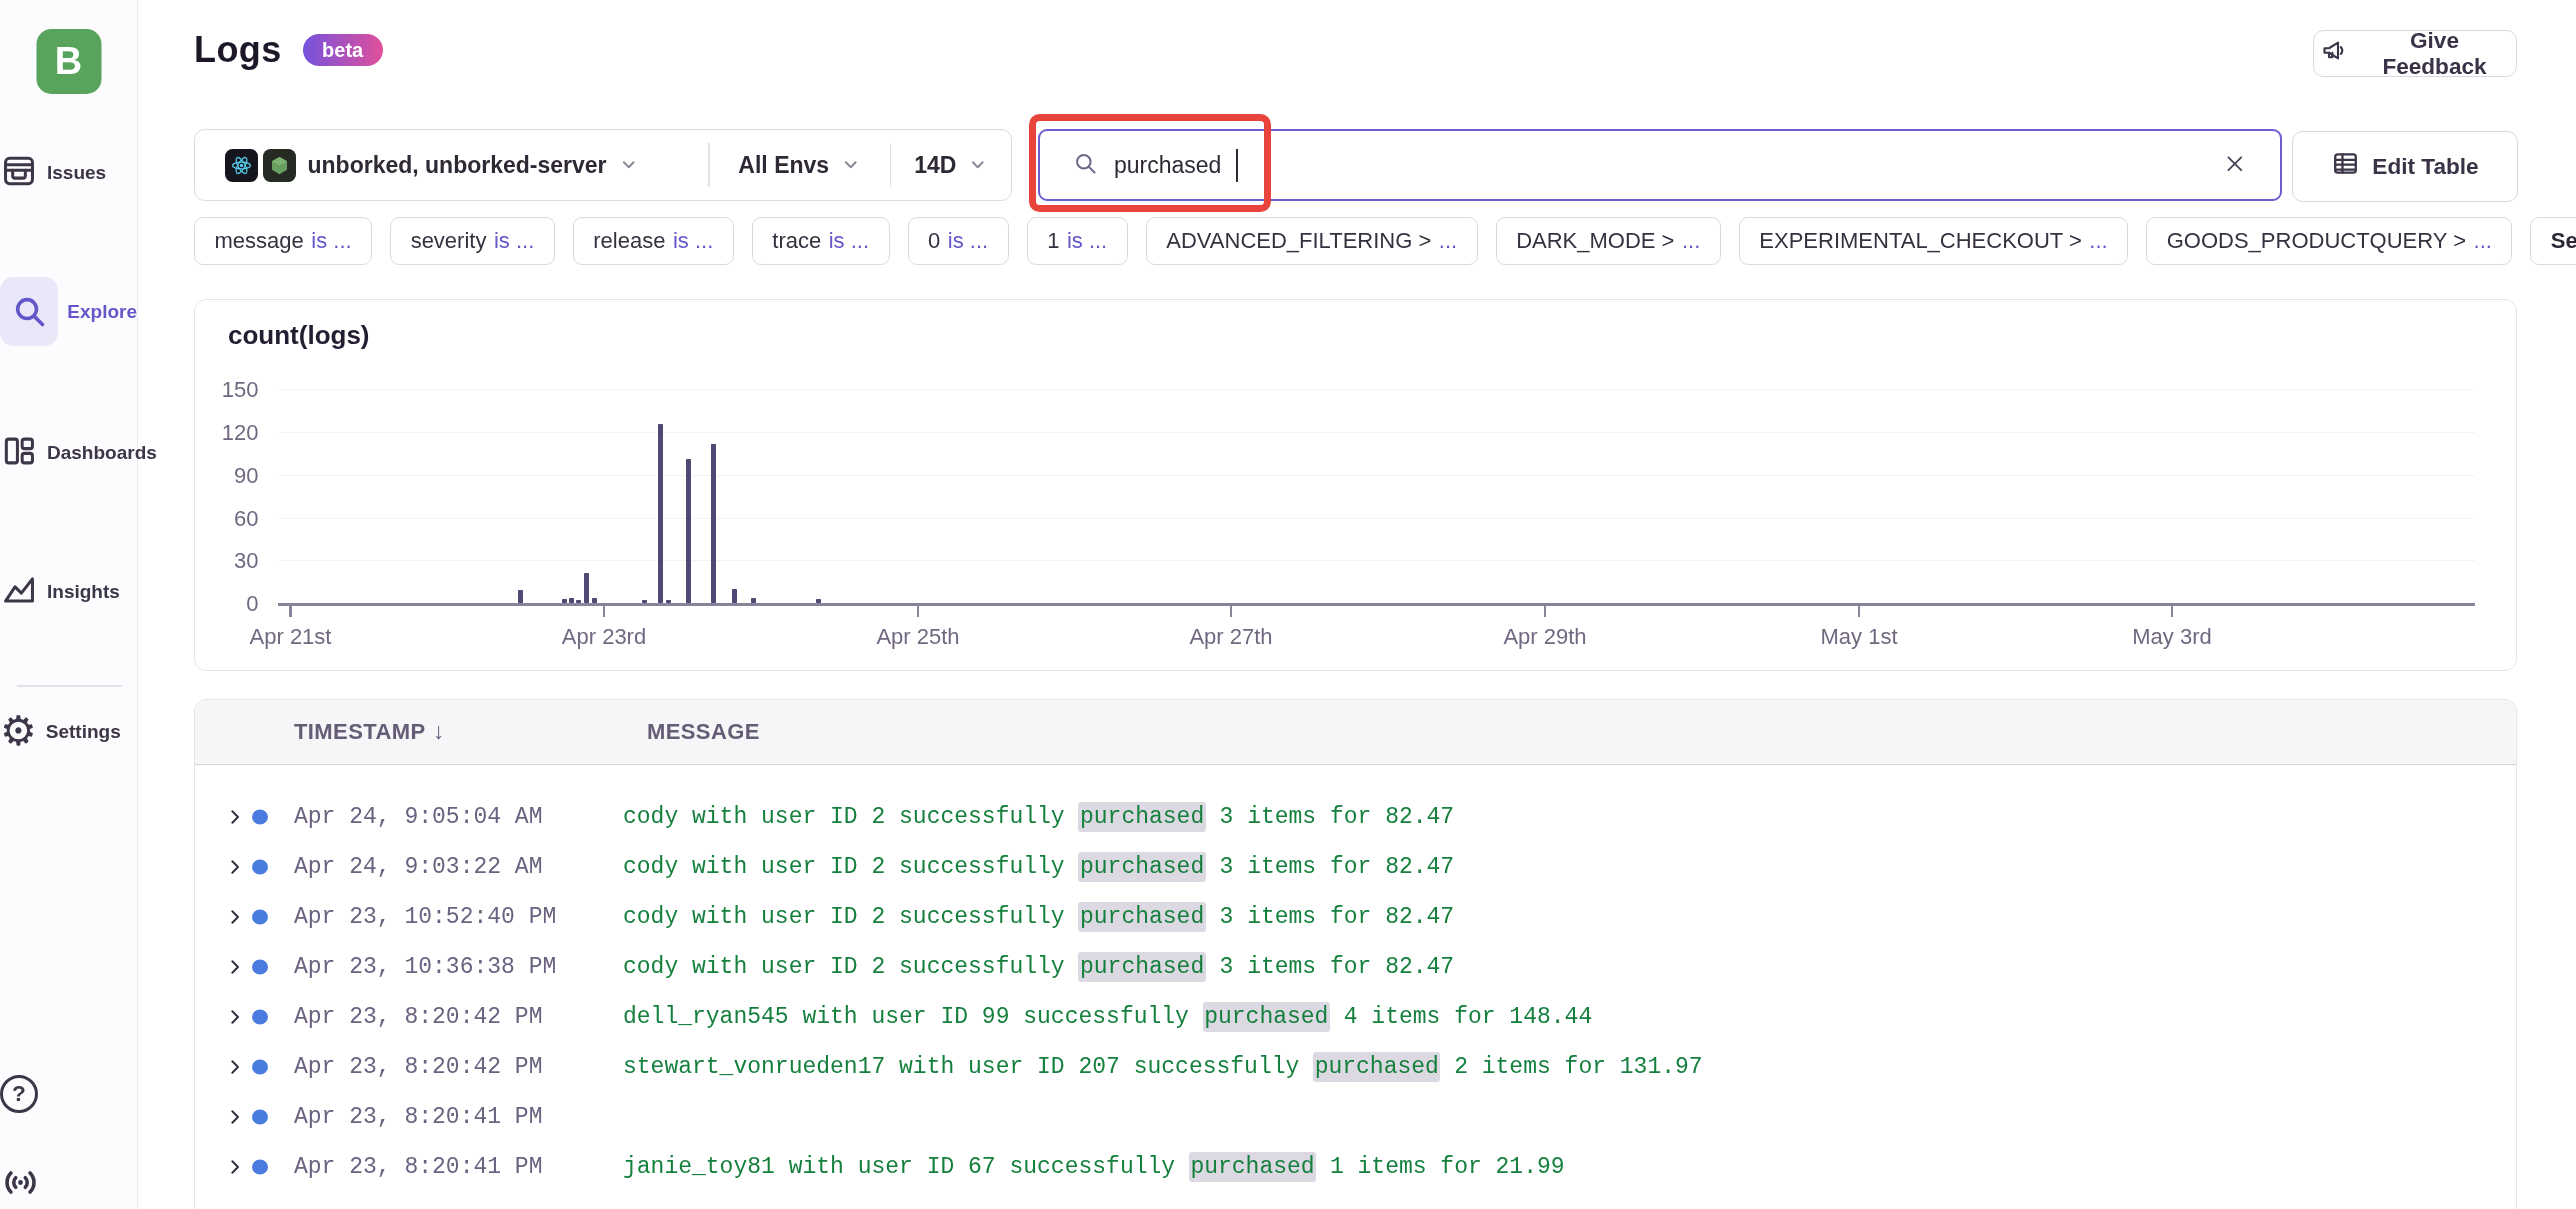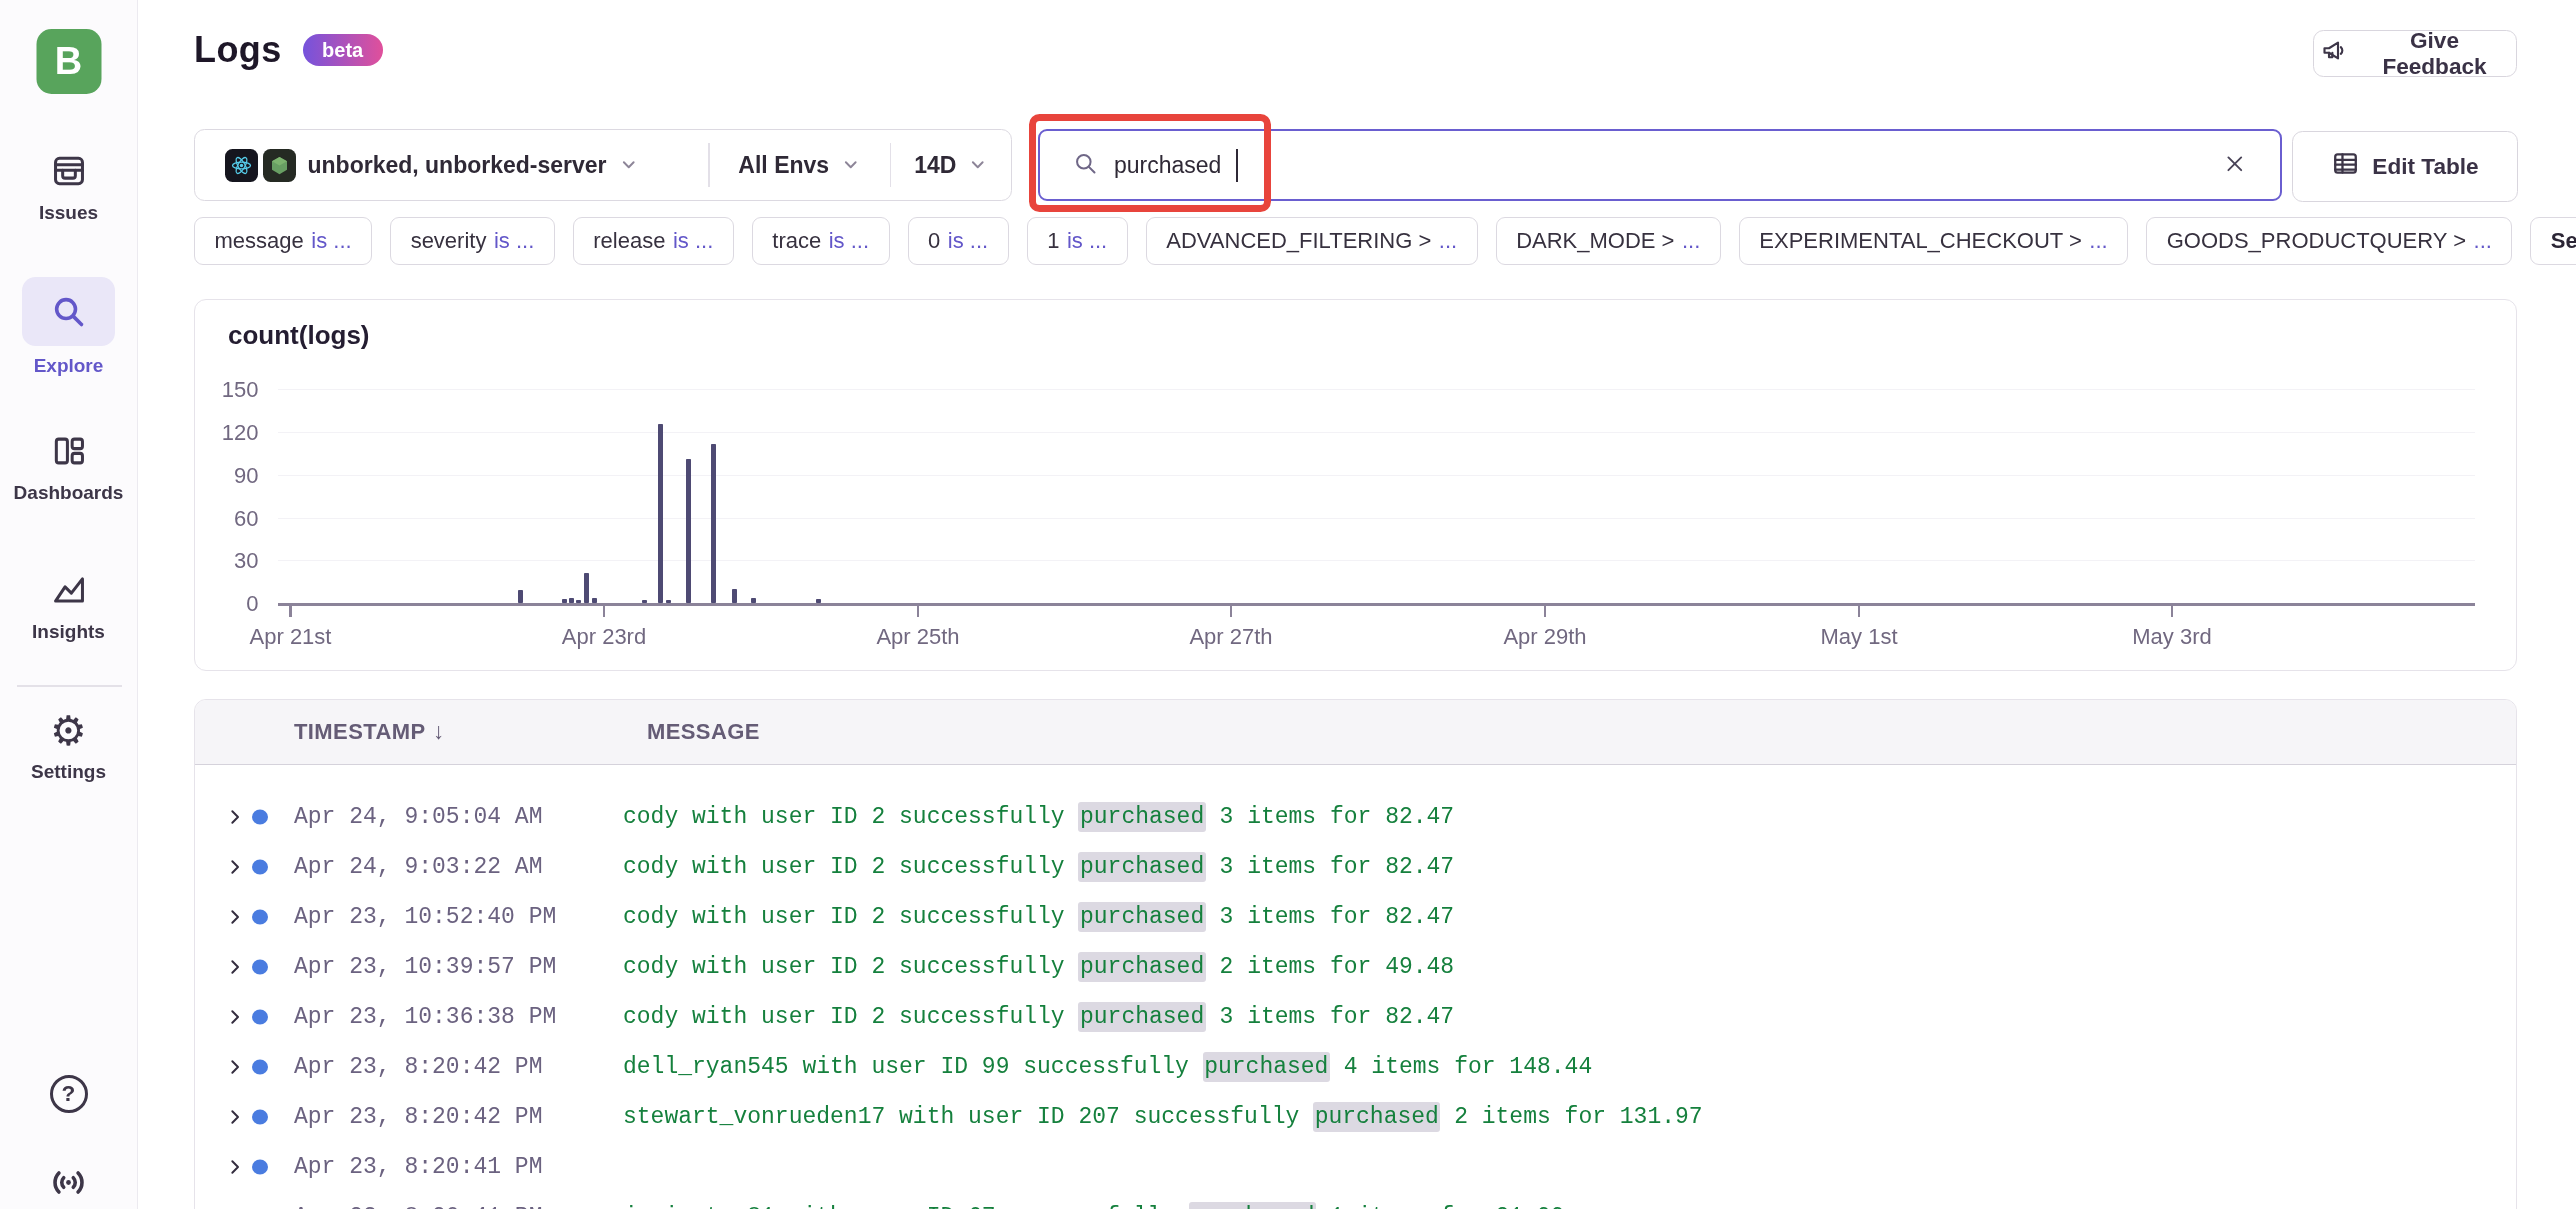--- a/index.html
+++ b/index.html
@@ -8,21 +8,21 @@
     width:2576px; height:1209px; overflow:hidden; position:relative;
     background:#ffffff; font-family:"Liberation Sans", sans-serif; color:#251d31;
   }
 
   
   .sidebar { position:absolute; top:0; left:0; width:138px; height:1209px;
     background:#fcfbfd; border-right:1.5px solid #eceaf0; z-index:5; }
   .logo { position:absolute; top:29px; left:50%; transform:translateX(-50%);
     width:65px; height:65px; border-radius:15px; background:var(--logo_green,#58a45c);
     color:#fff; font-size:38px; font-weight:700; display:flex; align-items:center; justify-content:center; }
-  .nav-item { position:absolute; width:100%; display:flex; flex-direction:column; align-items:center; gap:9px; }
+  .nav-item { position:absolute; width:100%; display:flex; align-items:center; gap:9px; }
   .nav-item .label { font-size:19px; font-weight:700; color:#3d3648; }
   .nav-item.active .label { color:var(--accent_text,#6357c9); }
   .active-pill { width:93px; height:69px; border-radius:13.5px; background:#eae7f8;
     display:flex; align-items:center; justify-content:center; }
   .side-divider { position:absolute; top:685px; left:16.5px; width:105px; height:1.5px; background:#e4e1e8; }
   .icon-stroke { stroke:#3d3648; fill:none; stroke-width:2; stroke-linecap:round; stroke-linejoin:round; }
   .gear-glyph { font-size:41px; line-height:1; color:#3d3648; }
   .help-circle { width:38px; height:38px; border:3px solid #3d3648; border-radius:50%;
     display:flex; align-items:center; justify-content:center; font-size:22.6px; font-weight:700; color:#3d3648; }
 
@@ -402,30 +402,20 @@
         <span class="expander">
           <svg width="19.5" height="19.5" viewBox="0 0 24 24" fill="none" stroke="#332c3e" stroke-width="2.4" stroke-linecap="round" stroke-linejoin="round">
             <polyline points="9,5 16,12 9,19"></polyline>
           </svg>
         </span>
         <span class="dot"></span>
         <span class="time mono">Apr 23, 10:52:40 PM</span>
         <span class="msg mono"><span>cody with user ID 2 successfully </span><span class="hl">purchased</span><span> 3 items for 82.47</span></span>
       </div>
 
-      <div class="lrow">
-        <span class="expander">
-          <svg width="19.5" height="19.5" viewBox="0 0 24 24" fill="none" stroke="#332c3e" stroke-width="2.4" stroke-linecap="round" stroke-linejoin="round">
-            <polyline points="9,5 16,12 9,19"></polyline>
-          </svg>
-        </span>
-        <span class="dot"></span>
-        <span class="time mono">Apr 23, 10:39:57 PM</span>
-        <span class="msg mono"><span>cody with user ID 2 successfully </span><span class="hl">purchased</span><span> 2 items for 49.48</span></span>
-      </div>
 
       <div class="lrow">
         <span class="expander">
           <svg width="19.5" height="19.5" viewBox="0 0 24 24" fill="none" stroke="#332c3e" stroke-width="2.4" stroke-linecap="round" stroke-linejoin="round">
             <polyline points="9,5 16,12 9,19"></polyline>
           </svg>
         </span>
         <span class="dot"></span>
         <span class="time mono">Apr 23, 10:36:38 PM</span>
         <span class="msg mono"><span>cody with user ID 2 successfully </span><span class="hl">purchased</span><span> 3 items for 82.47</span></span>

